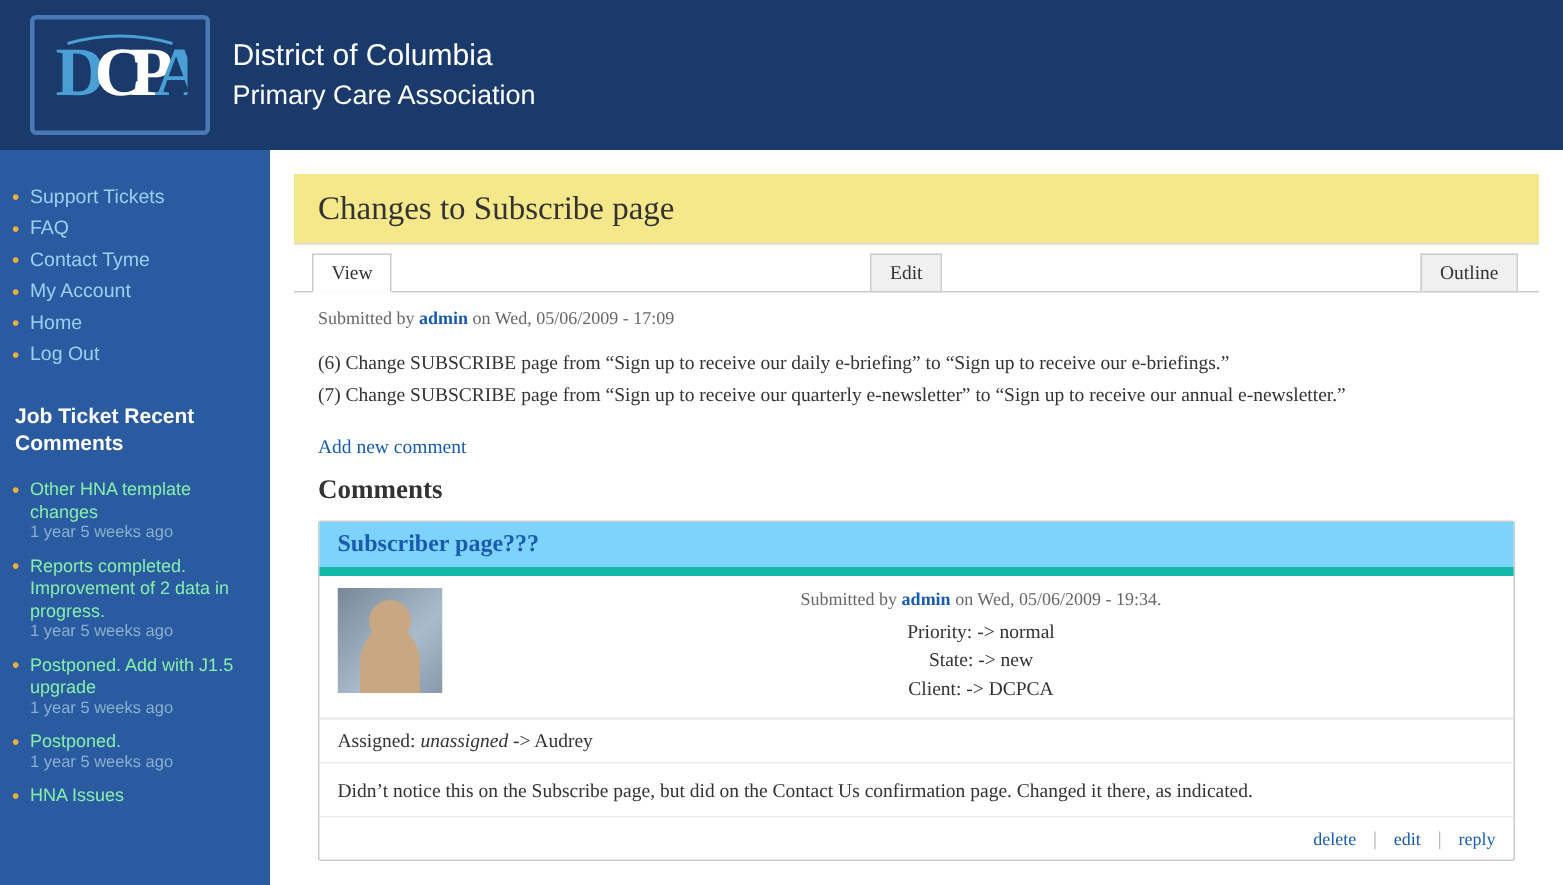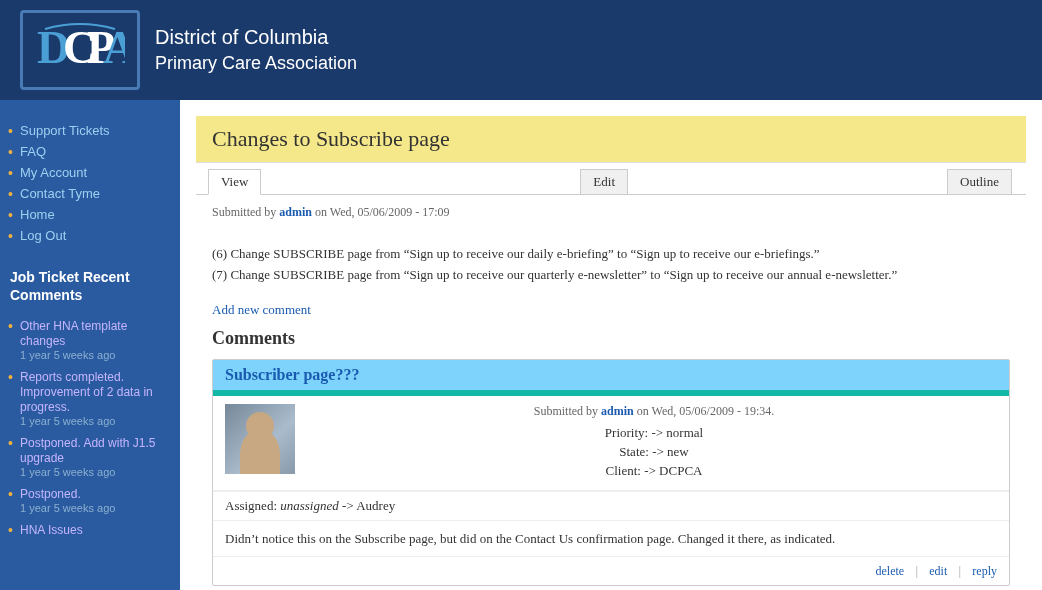--- a/index.html
+++ b/index.html
@@ -73,21 +73,21 @@
       border-bottom: none;
     }
     .sidebar-comments li::before {
       content: '•';
       position: absolute;
       left: 8px;
       color: #f0b040;
       font-size: 14px;
     }
     .sidebar-comments a {
-      color: #c4b5fd;
+      color: #86efac;
       text-decoration: none;
       font-size: 12px;
     }
     .sidebar-comments .timestamp {
       color: #8ab0d0;
       font-size: 11px;
       display: block;
       margin-top: 1px;
     }
 
@@ -134,21 +134,21 @@
     }
 
     
     .content-area {
       padding: 10px 16px;
     }
 
     .submitted-line {
       color: #666;
       font-size: 12px;
-      margin-bottom: 24px;
+      margin-bottom: 12px;
     }
     .submitted-line a {
       color: #1a5bb0;
       font-weight: bold;
       text-decoration: none;
     }
 
     .content-body {
       font-size: 13px;
       color: #333;
@@ -314,24 +314,24 @@
 
   <div class="sidebar">
     <ul class="sidebar-nav">
       <li>
         <a href="#">Support Tickets</a>
       </li>
       <li>
         <a href="#">FAQ</a>
       </li>
       <li>
+        <a href="#">Contact Tyme</a>
+      </li>
+      <li>
         <a href="#">My Account</a>
-      </li>
-      <li>
-        <a href="#">Contact Tyme</a>
       </li>
       <li>
         <a href="#">Home</a>
       </li>
       <li>
         <a href="#">Log Out</a>
       </li>
     </ul>
 
     <div class="sidebar-section-title">Job Ticket Recent Comments</div>

